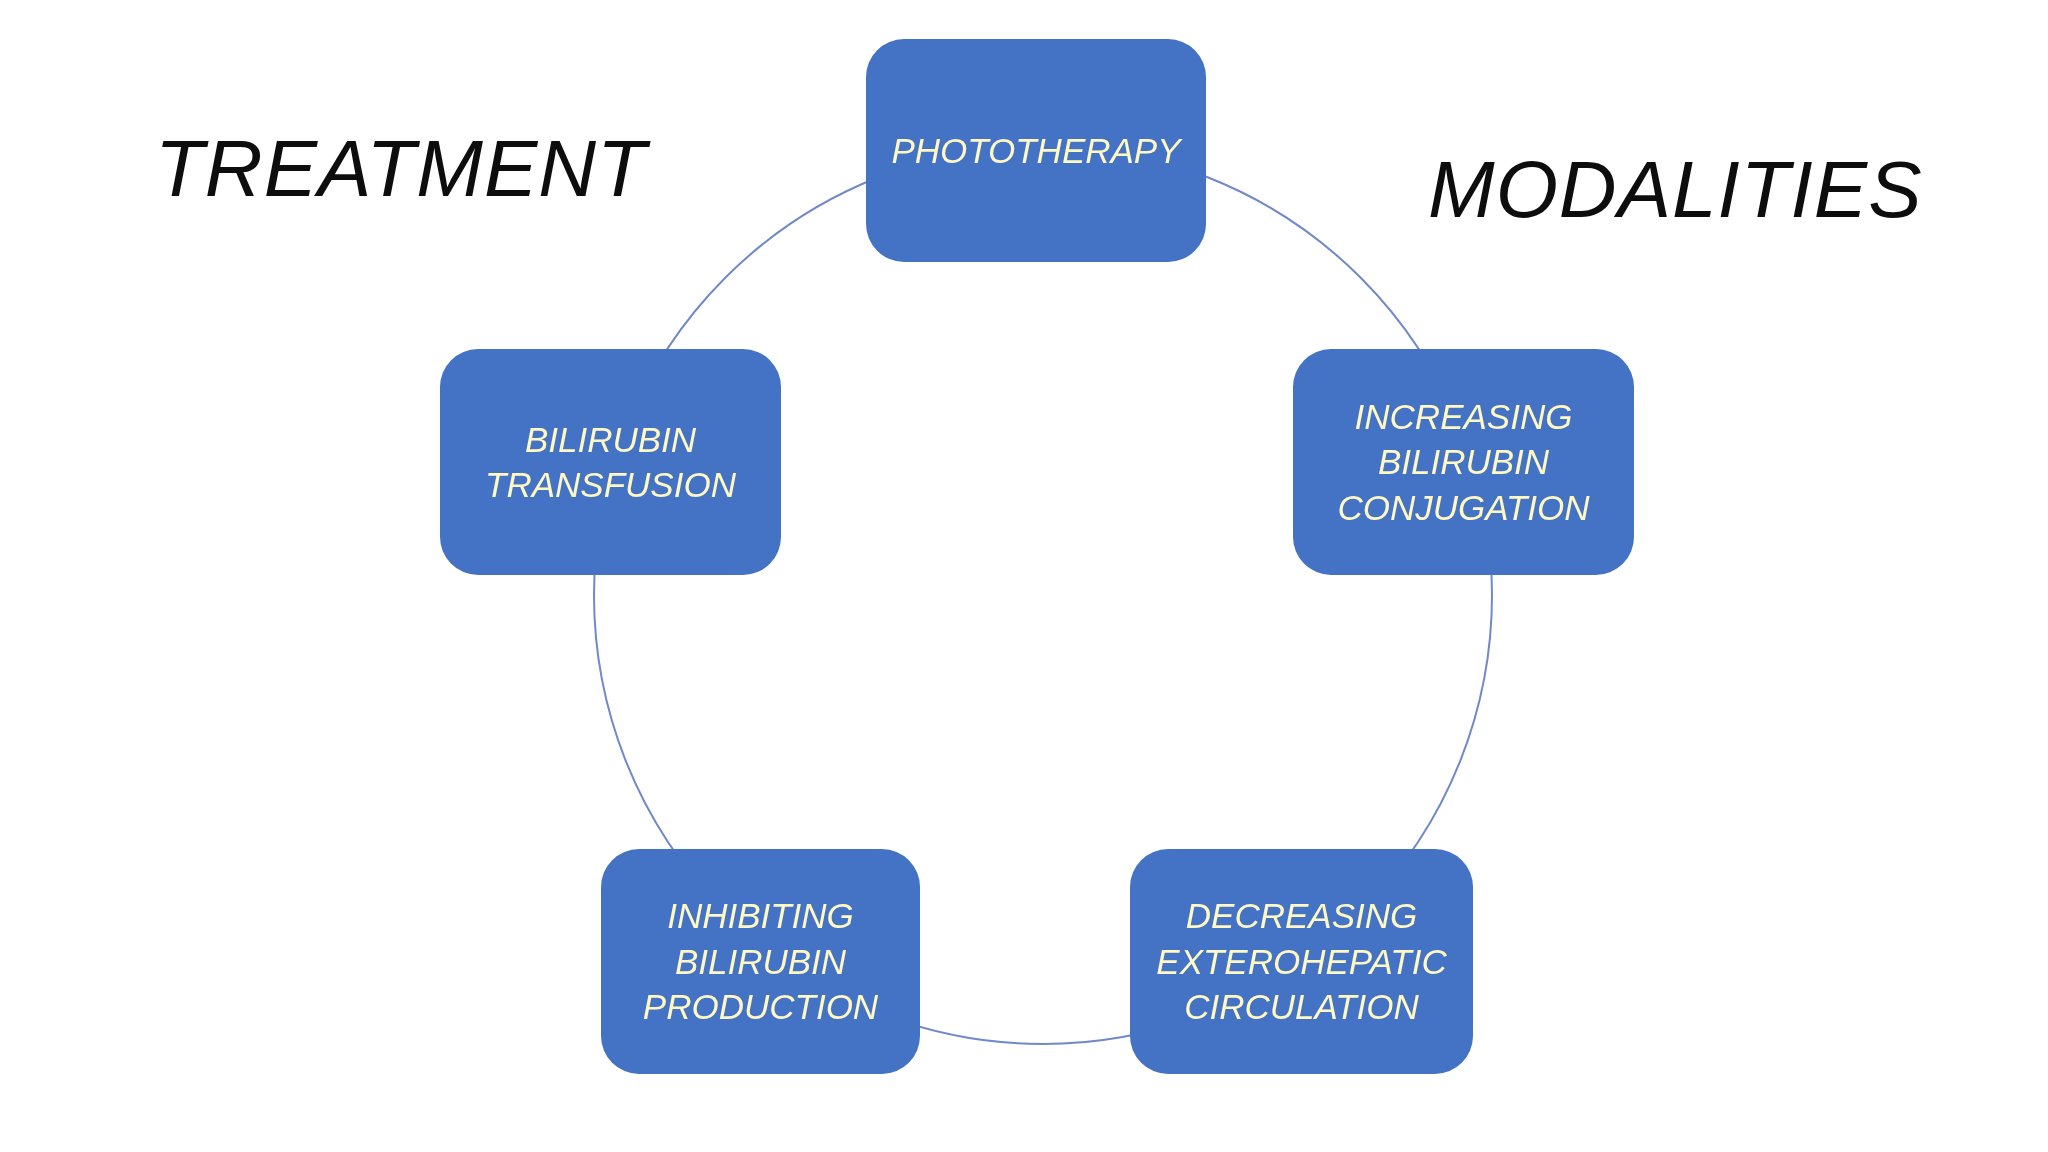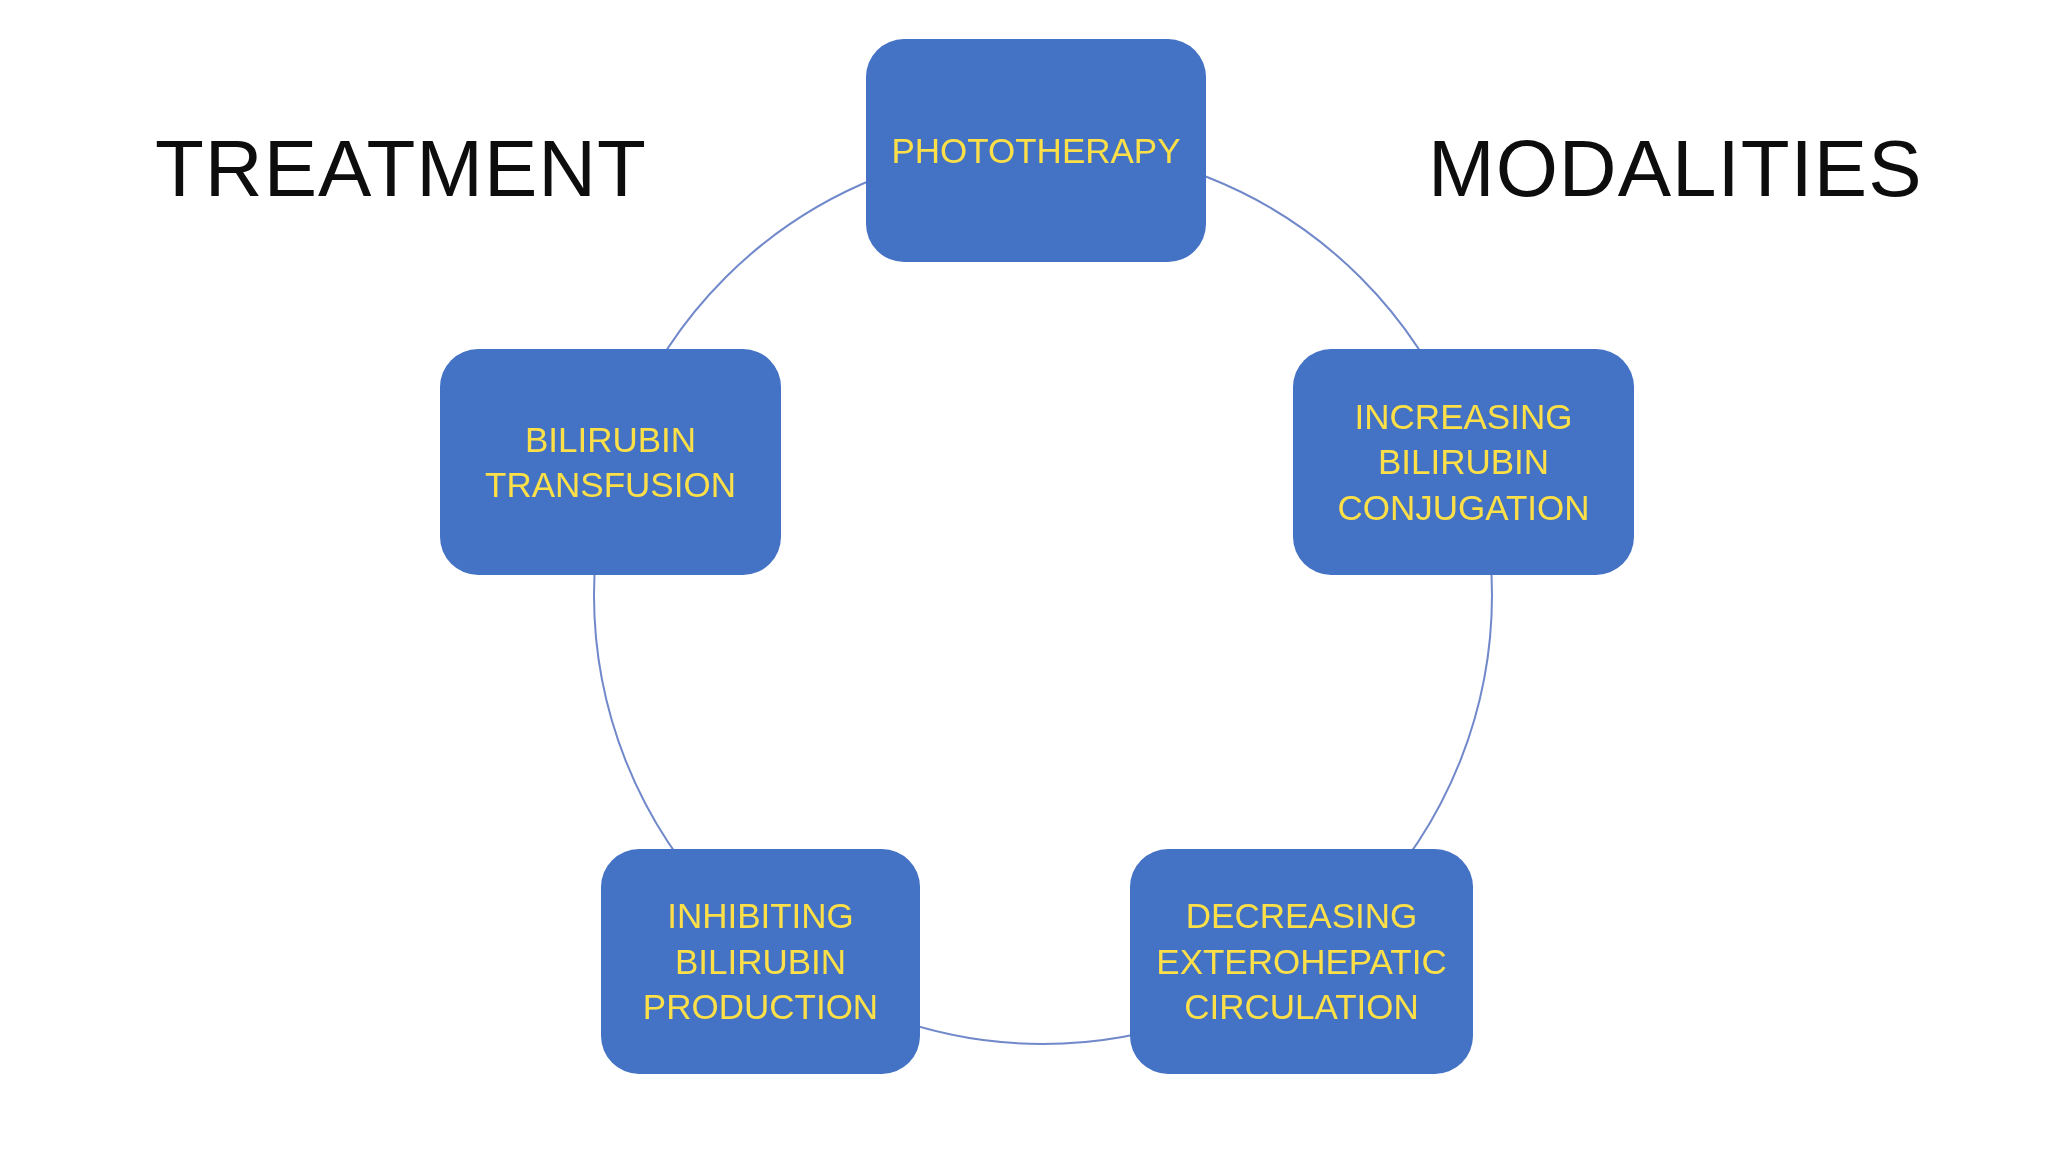--- a/index.html
+++ b/index.html
@@ -7,51 +7,52 @@
     padding: 0;
     background: #ffffff;
   }
   .slide {
     position: relative;
     width: 2048px;
     height: 1152px;
     background: #ffffff;
     overflow: hidden;
     font-family: "Liberation Sans", sans-serif;
+    font-style: italic;
   }
   .slide-title {
     position: absolute;
     top: 129px;
     font-size: 80px;
     font-weight: 300;
     letter-spacing: 1px;
     line-height: 1;
     color: #0d0d0d;
     white-space: nowrap;
   }
   .slide-title.left  { left: 155px; }
-  .slide-title.right { left: 1428px; }
+  .slide-title.right { left: 1428px; margin-top: 21px; }
   .cycle-ring {
     position: absolute;
     left: 593px;
     top: 145px;
     width: 900px;
     height: 900px;
     border: 2px solid #7189ca;
     border-radius: 50%;
     box-sizing: border-box;
     background: transparent;
     z-index: 1;
   }
   .node {
     position: absolute;
     z-index: 2;
     background: #4472c4;
     border-radius: 38px;
-    color: #fde047;
+    color: #fef9c3;
     display: flex;
     align-items: center;
     justify-content: center;
     text-align: center;
     font-size: 35px;
     line-height: 1.3;
     padding: 16px;
     box-sizing: border-box;
   }
   .node-top          { left: 866px;  top: 39px;  width: 340px; height: 223px; }

